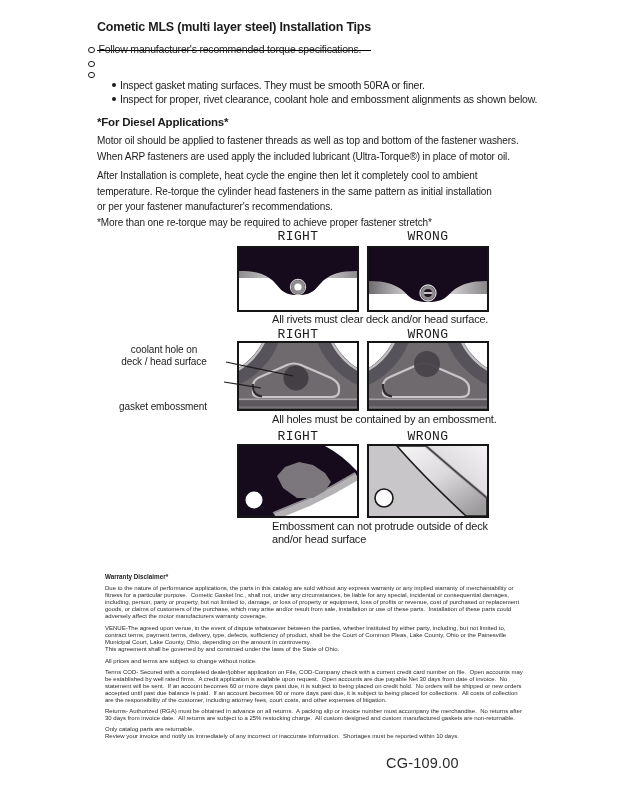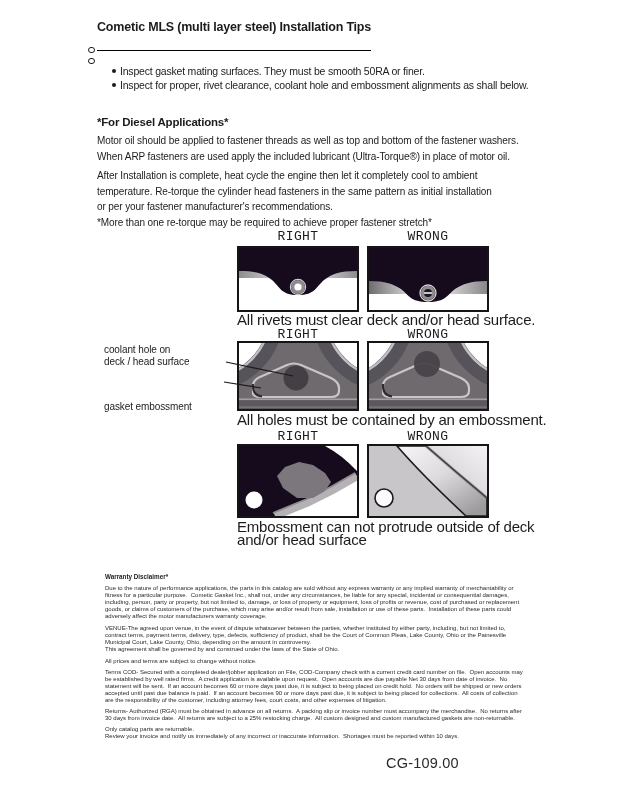--- a/index.html
+++ b/index.html
@@ -13,48 +13,52 @@
   .bullet-row.sub{padding-left:24px;}
   .b-circle{flex:0 0 auto;width:4.5px;height:4.5px;border:1px solid #1c1c1c;border-radius:50%;
             margin:4.5px 4px 0 0;}
   .b-dot{flex:0 0 auto;width:4px;height:4px;background:#1c1c1c;border-radius:50%;
          margin:5px 4px 0 0;}
   .sec-head{left:97px;top:116px;font-size:11.5px;font-weight:bold;letter-spacing:-0.2px;}
   .para{left:97px;width:470px;font-size:10px;letter-spacing:-0.1px;line-height:15.5px;
         white-space:pre-wrap;}
   .dg-label{font-size:13px;letter-spacing:0.4px;text-align:center;width:122px;line-height:14px;font-family:Liberation Mono, monospace;}
   .panel{border:2px solid #151515;width:118px;background:#fff;line-height:0;}
-  .caption{font-size:15px;letter-spacing:-0.2px;line-height:13px;white-space:pre-line;}
-  .lbl{font-size:10px;letter-spacing:-0.1px;line-height:11.5px;text-align:left;white-space:pre-line;}
+  .caption{font-size:11px;letter-spacing:-0.2px;line-height:13px;white-space:pre-line;margin-left:35px;}
+  .lbl{font-size:10px;letter-spacing:-0.1px;line-height:11.5px;text-align:center;white-space:pre-line;}
   .w-head{left:105px;top:573px;font-size:6.3px;font-weight:bold;}
   .wpara{left:105px;width:448px;font-size:6px;line-height:7px;white-space:pre-wrap;color:#2a2a2a;}
   .footer{left:386px;top:755px;font-size:14.5px;letter-spacing:0.2px;color:#2a2a2a;}
   svg{display:block;}
 </style>
 </head>
 <body>
 
 <div class="page">
 
   <div class="abs title">Cometic MLS (multi layer steel) Installation Tips</div>
 
   <div class="abs bullets">
     <div class="bullet-row">
       <span class="b-circle"></span>
+      <span>Follow manufacturer's recommended torque specifications.</span>
+    </div>
+    <div class="bullet-row">
+      <span class="b-circle"></span>
     </div>
     <div class="bullet-row">
       <span class="b-circle"></span>
     </div>
     <div class="bullet-row sub">
       <span class="b-dot"></span>
       <span>Inspect gasket mating surfaces.  They must be smooth 50RA or finer.</span>
     </div>
     <div class="bullet-row sub">
       <span class="b-dot"></span>
-      <span>Inspect for proper, rivet clearance, coolant hole and embossment alignments as shall below.</span>
+      <span>Inspect for proper, rivet clearance, coolant hole and embossment alignments as shown below.</span>
     </div>
   </div>
 
   <div class="abs sec-head">*For Diesel Applications*</div>
   <div class="abs para" style="top:133px;">Motor oil should be applied to fastener threads as well as top and bottom of the fastener washers.
 When ARP fasteners are used apply the included lubricant (Ultra-Torque®) in place of motor oil.</div>
   <div class="abs para" style="top:215px;">*More than one re-torque may be required to achieve proper fastener stretch*</div>
   <div class="abs para" style="top:168px;">After Installation is complete, heat cycle the engine then let it completely cool to ambient
 temperature. Re-torque the cylinder head fasteners in the same pattern as initial installation
 or per your fastener manufacturer's recommendations.</div>

